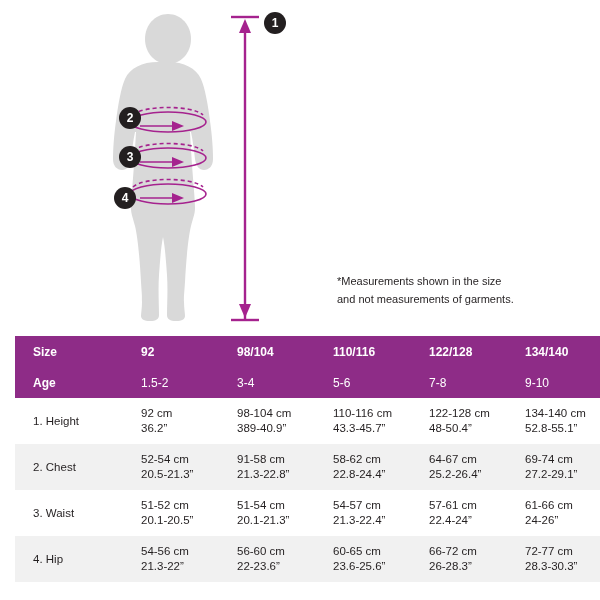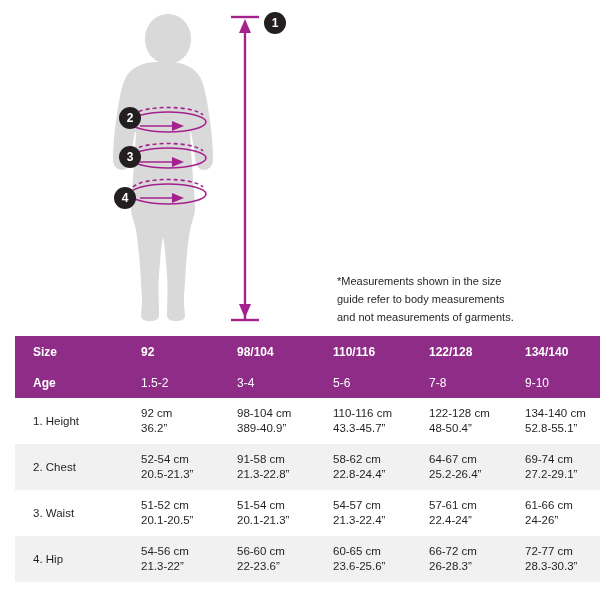--- a/index.html
+++ b/index.html
@@ -199,21 +199,20 @@
       </g>
     </svg>
 
     <div class="badge" id="badge-1">1</div>
     <div class="badge" id="badge-2">2</div>
     <div class="badge" id="badge-3">3</div>
     <div class="badge" id="badge-4">4</div>
 
     <div id="note">
       <div>*Measurements shown in the size</div>
-      <div>guide refer to body measurements</div>
       <div>and not measurements of garments.</div>
     </div>
   </div>
 
   <table id="size-table">
     <colgroup>
       <col class="c0">
         <col class="c1">
         <col class="c2">
         <col class="c3">

